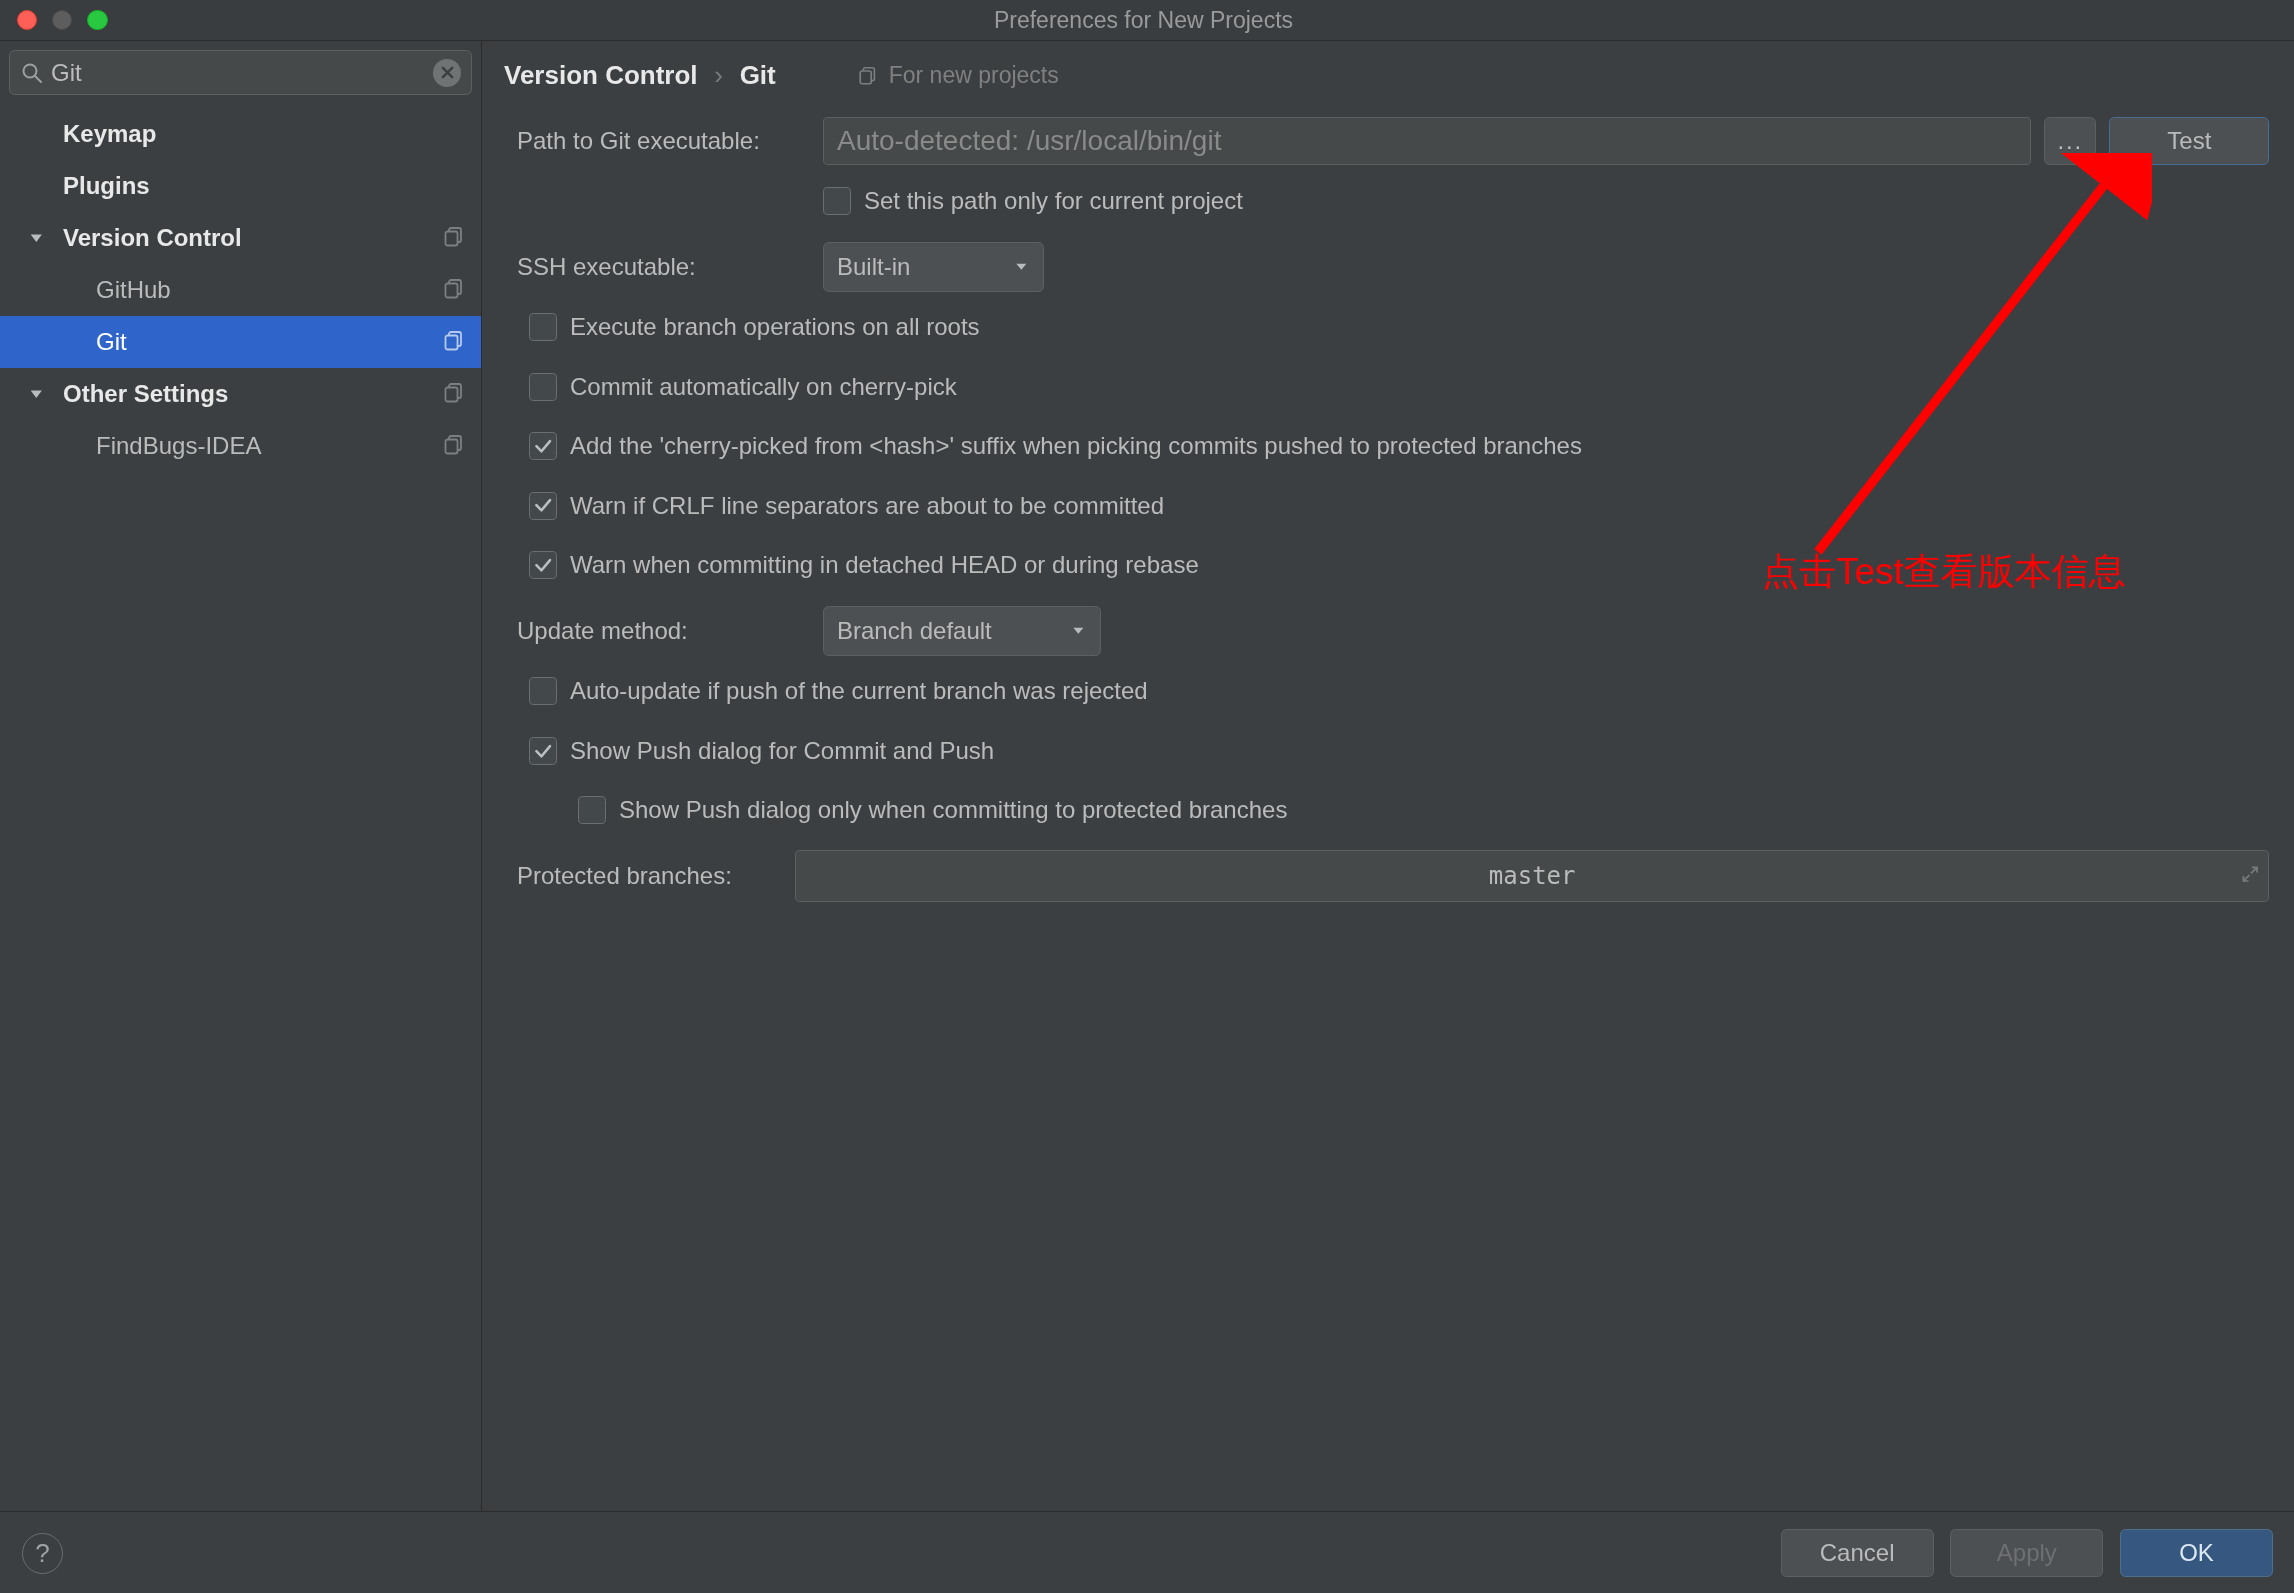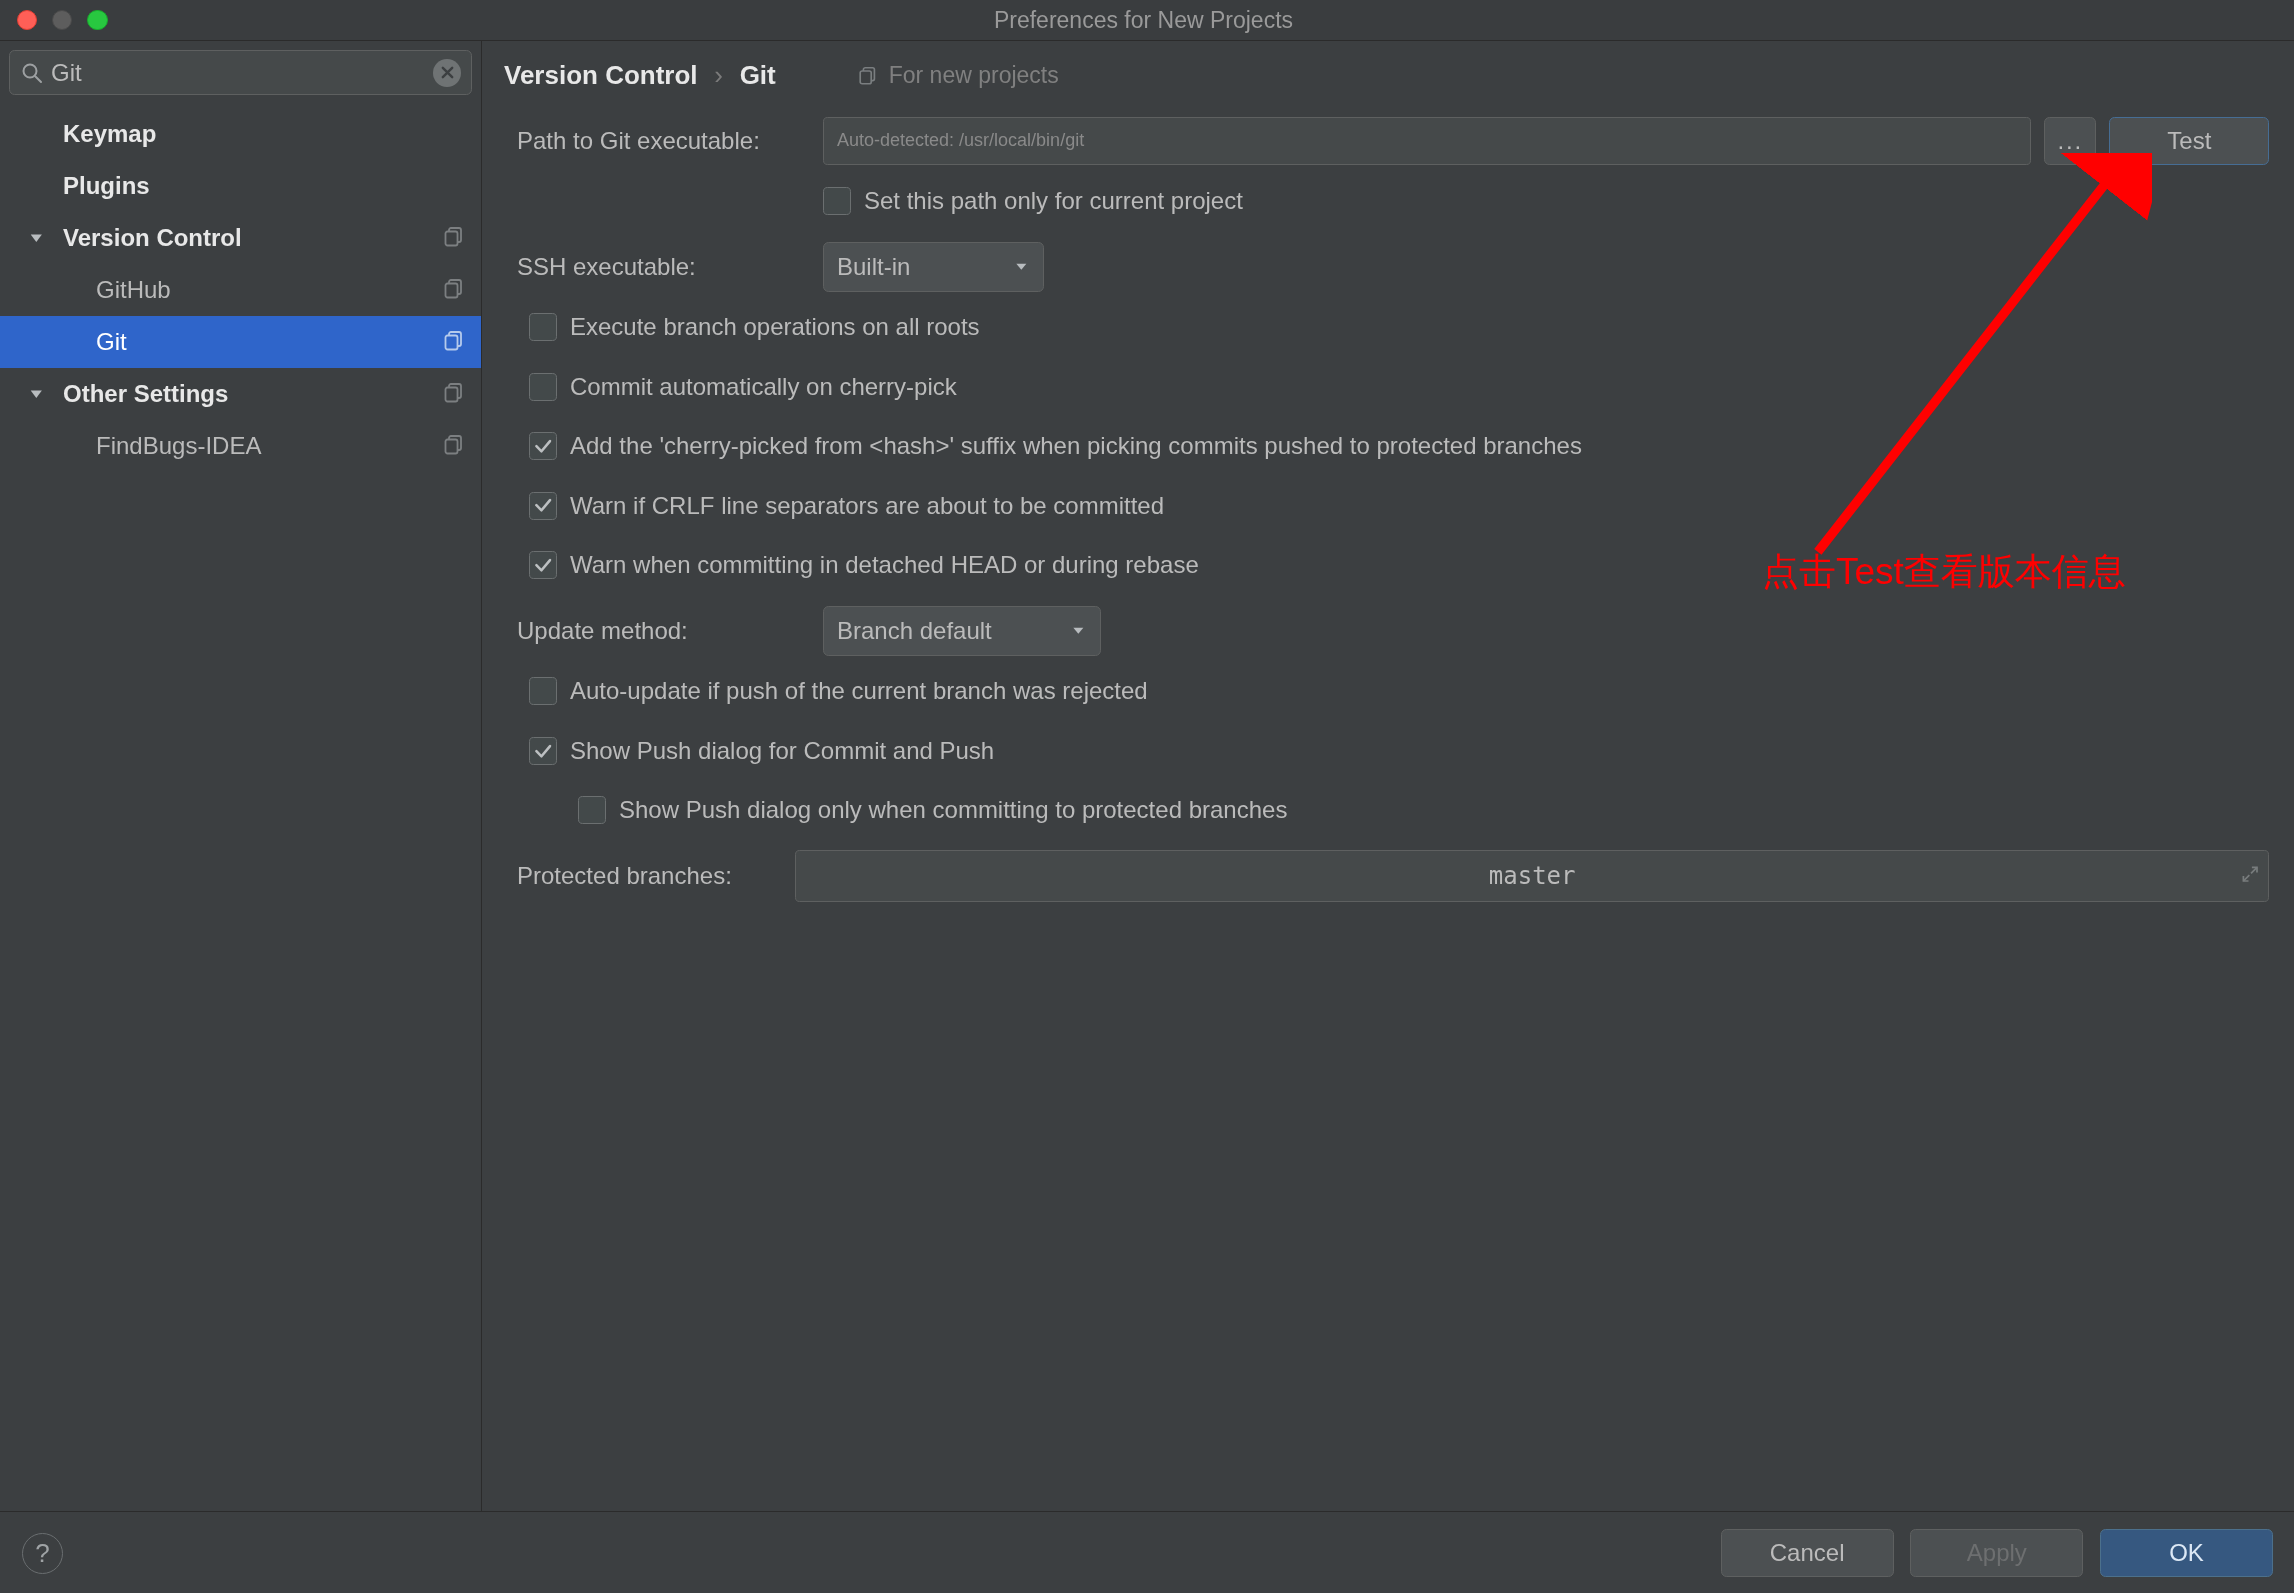--- a/index.html
+++ b/index.html
@@ -105,21 +105,21 @@
   .for-new{
     display:flex;align-items:center;gap:9.3px;margin-left:65px;
     color:var(--text-dim);font-weight:400;font-size:23px;
   }
   .form{padding:16.7px 3.7px 0 13px;display:flex;flex-direction:column;gap:7.4px;}
   .row{display:flex;align-items:center;min-height:54px;}
   .row .label{color:var(--text);font-size:24px;}
   .row .label-col{width:306px;}
   .input-text{
     flex:1;height:48px;background:#45494a;border:0.9px solid var(--border-input);
-    border-radius:4.6px;color:var(--text);font-size:18px;padding:0 13px;
+    border-radius:4.6px;color:var(--text);font-size:28px;padding:0 13px;
   }
   .input-text::placeholder{color:#8a8a8a;}
   .btn{
     height:48px;background:var(--button-bg);border:0.9px solid #5e6060;border-radius:5.6px;
     color:var(--text);font-size:24px;display:flex;align-items:center;justify-content:center;
     cursor:pointer;
   }
   .btn.browse{width:52px;margin-left:13px;letter-spacing:1.9px;}
   .btn.test{width:160px;margin-left:13px;border:1.9px solid var(--focus-border);}
   .check-row{display:flex;align-items:center;gap:13px;min-height:52px;padding-left:12px;}
@@ -149,21 +149,21 @@
   .footer{
     height:83px;border-top:0.9px solid #2b2b2b;
     display:flex;align-items:center;padding:0 22px;gap:16.7px;
     background:var(--bg);
   }
   .help{
     width:41px;height:41px;border-radius:50%;border:1.9px solid #6a6e70;
     display:flex;align-items:center;justify-content:center;color:#9fa3a5;font-size:26px;cursor:pointer;
   }
   .footer .spacer{flex:1;}
-  .btn.footer-btn{width:173px;height:48px;text-align:center;}
+  .btn.footer-btn{width:153px;height:48px;text-align:center;}
   .btn.ok{background:var(--ok-bg);border-color:var(--ok-border);color:#dce8f5;}
   .btn.apply{color:#6d6f70;}
   
   .annotation{
     position:absolute;pointer-events:none;
   }
   .anno-text{
     position:absolute;color:var(--annotation);font-size:37px;font-weight:500;
     white-space:nowrap;
   }

